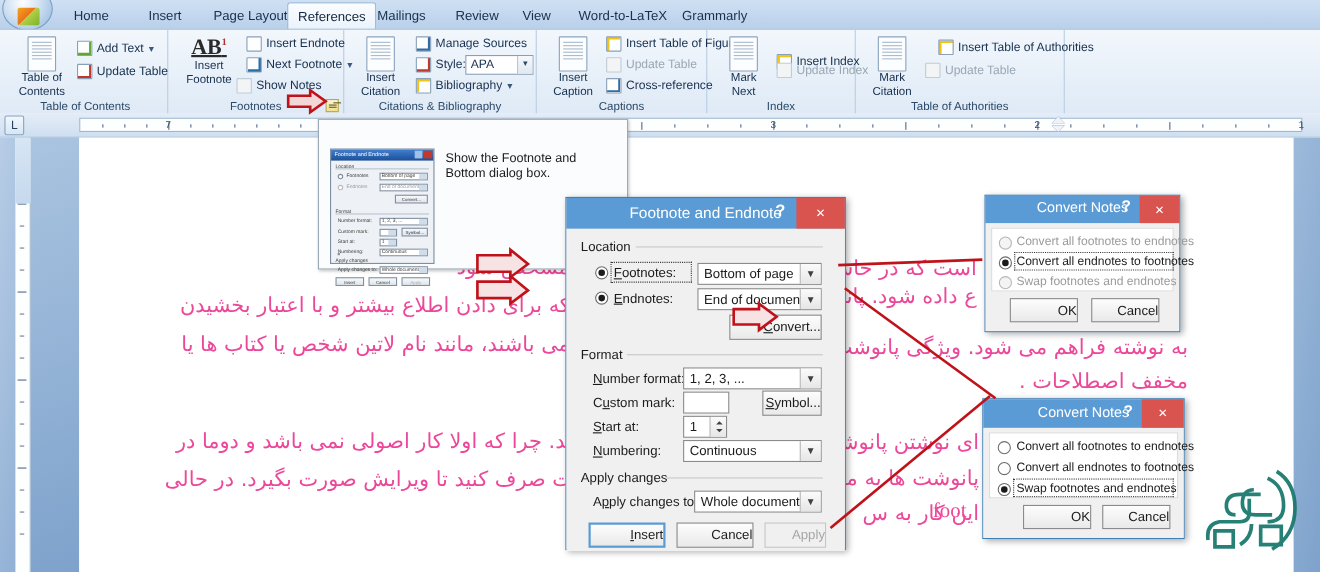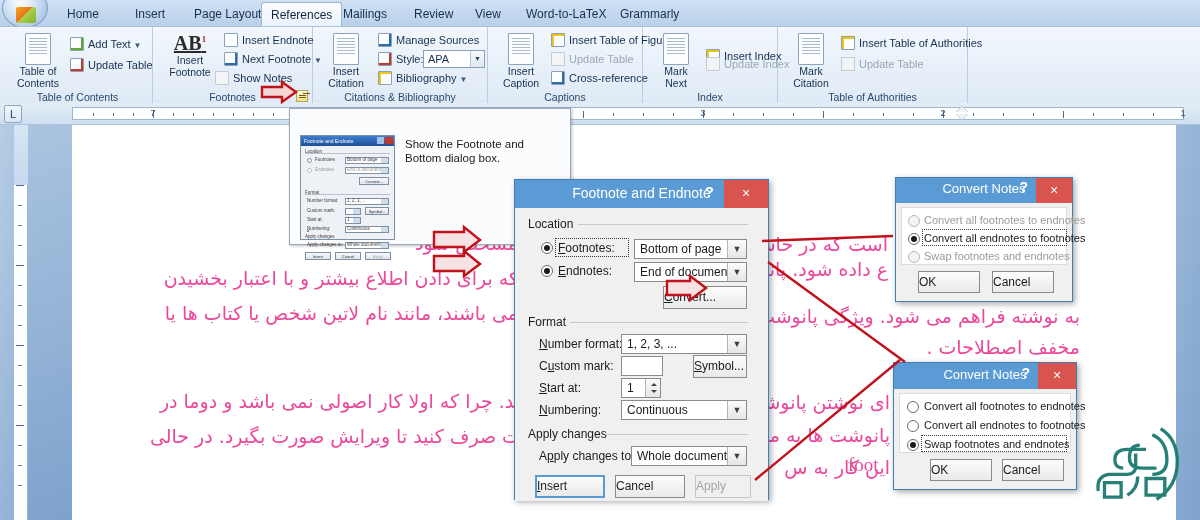--- a/index.html
+++ b/index.html
@@ -159,21 +159,21 @@
   .spin{position:absolute;height:20px;background:#fff;border:1px solid #8b8b8b;
     font-size:12px;line-height:19px;padding-left:5px;}
   .spin .sb{position:absolute;right:0;top:0;width:15px;height:18px;
     background:linear-gradient(#fbfbfb,#e6e6e6);border-left:1px solid #b5b5b5;}
   .spin .sb:before{content:"";position:absolute;left:5px;top:4px;border-left:3px solid transparent;
     border-right:3px solid transparent;border-bottom:3px solid #404040;}
   .spin .sb:after{content:"";position:absolute;left:5px;top:11px;border-left:3px solid transparent;
     border-right:3px solid transparent;border-top:3px solid #404040;}
 
   .btn{position:absolute;height:23px;background:linear-gradient(#fdfdfd,#e9e9e9);
-    border:1px solid #8b8b8b;font-size:12px;text-align:left;color:#1b1b1b;line-height:21px;}
+    border:1px solid #8b8b8b;font-size:12px;text-align:right;color:#1b1b1b;line-height:21px;}
   .btn.def{border:2px solid #5b9bd5;line-height:19px;}
   .btn.dis{color:#a5a5a5;background:#f0f0f0;border-color:#c6c6c6;}
   u{text-decoration:underline;}
 </style>
 </head>
 <body>
 
 <div id="ribbon-area">
 
   <div id="tabbar">
@@ -305,21 +305,21 @@
       <div class="grp-label">Index</div>
     </div>
 
     <div class="grp" style="left:778px;width:190px">
       <div class="grp-body">
         <div class="bigbtn" style="left:2px;top:3px;">
           <div class="docicon"></div>
           <span class="cap">Mark</span>
           <span class="cap">Citation</span>
         </div>
-        <div class="smbtn" style="left:62px;top:5px">
+        <div class="smbtn" style="left:74px;top:5px">
           <span class="smico ic-star"></span>
           <span>Insert Table of Authorities</span>
         </div>
         <div class="smbtn dim" style="left:62px;top:26px">
           <span class="smico ic-gray"></span>
           <span>Update Table</span>
         </div>
       </div>
       <div class="grp-label">Table of Authorities</div>
     </div>

